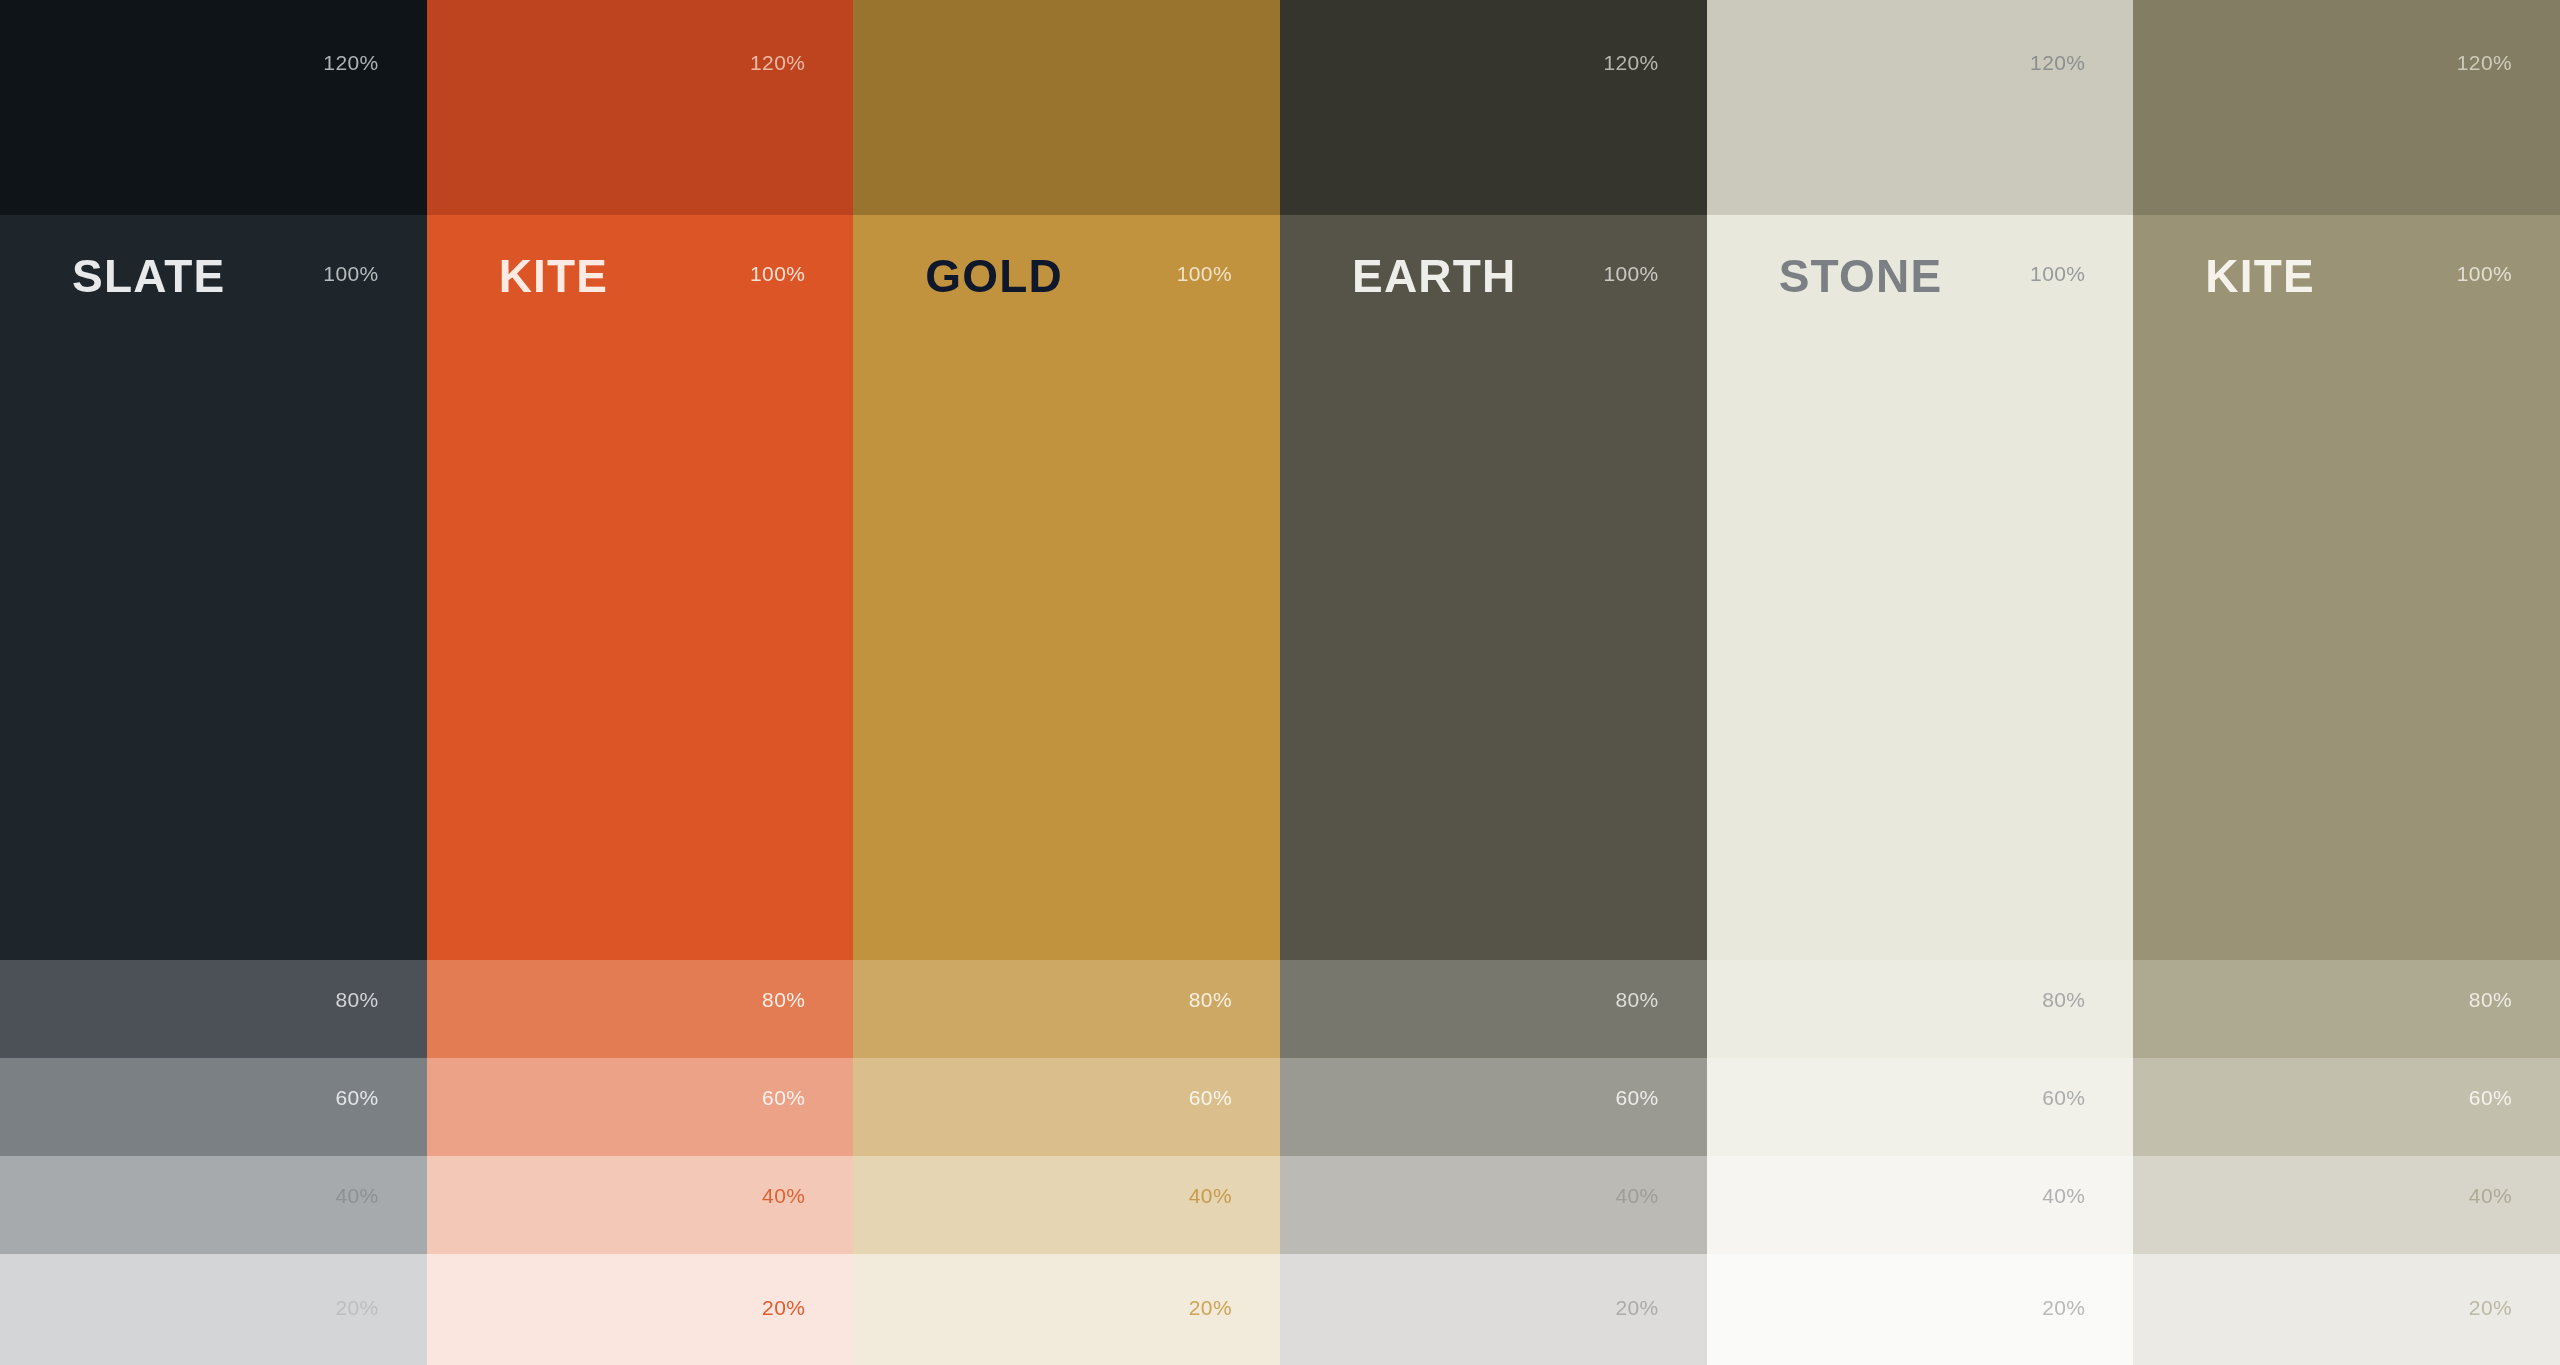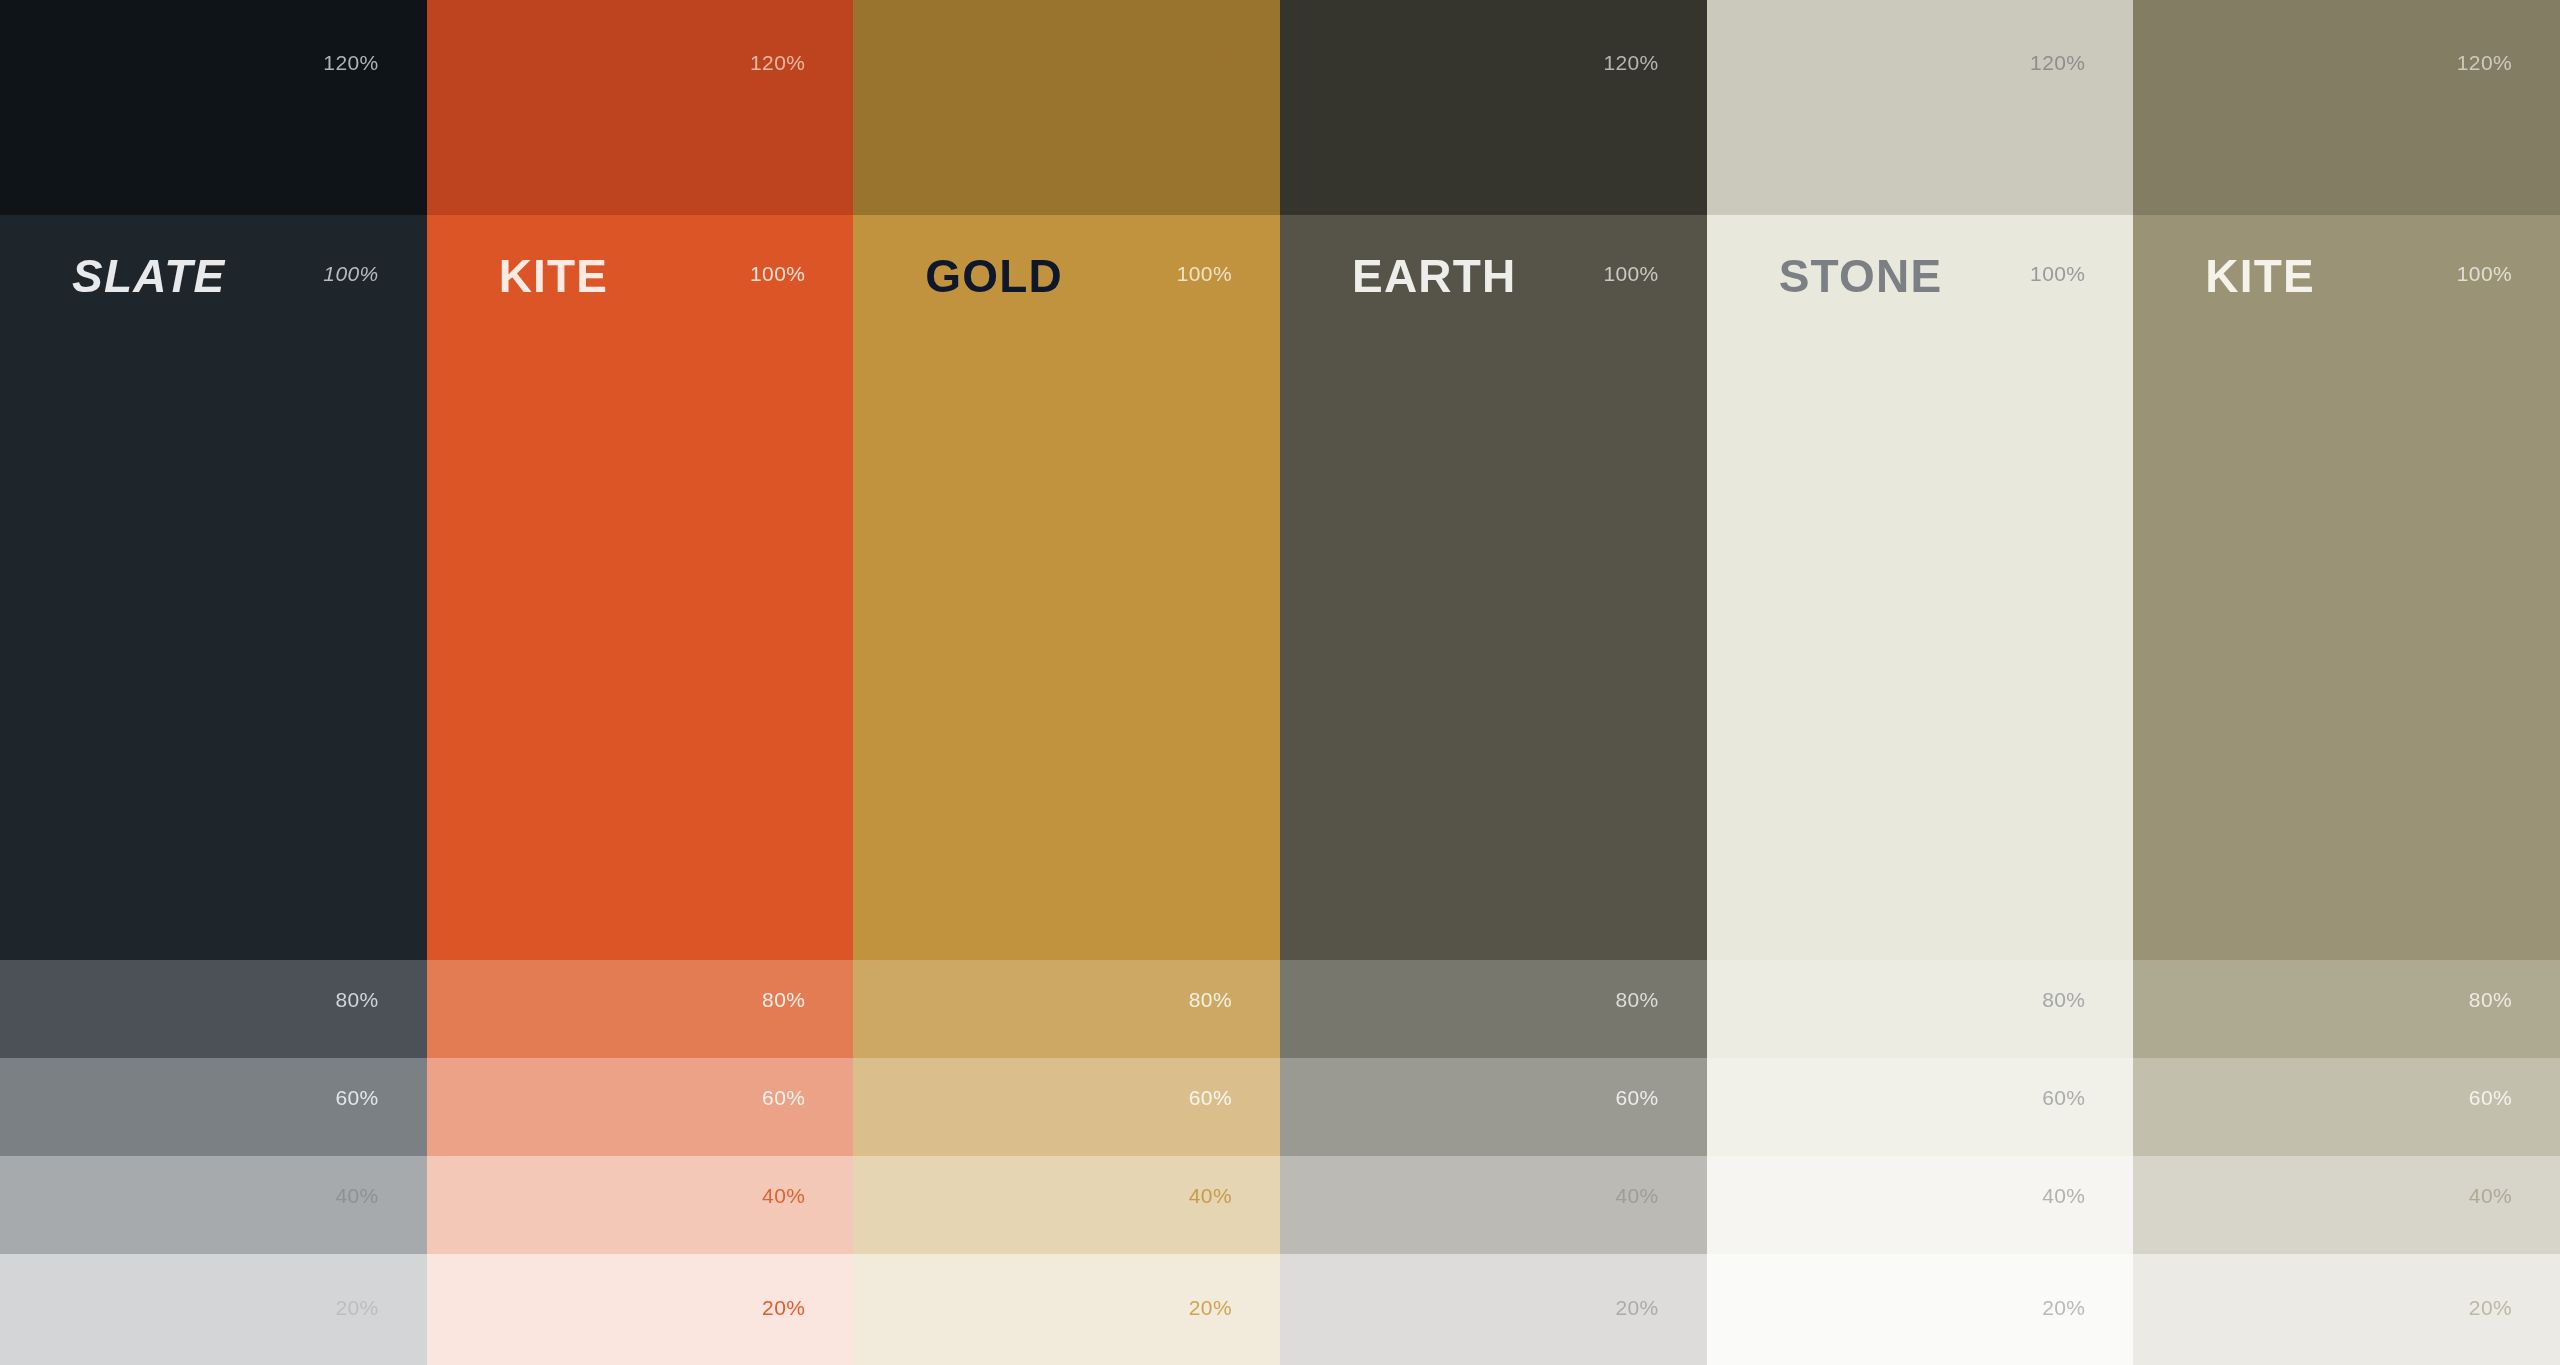--- a/index.html
+++ b/index.html
@@ -67,21 +67,21 @@
   }
 </style>
 </head>
 <body>
 
 <div id="palette">
     <div class="palette-column">
       <div class="swatch row-120" style="background-color: rgb(14, 20, 23);">
         <span class="pct-label" style="color: rgb(174, 179, 182);">120%</span>
       </div>
-      <div class="swatch row-100" style="background-color: rgb(31, 38, 43); font-style: italic;">
+      <div class="swatch row-100" style="background-color: rgb(31, 38, 43);">
         <span class="name-label" style="color: rgb(232, 233, 234);">SLATE</span>
         <span class="pct-label" style="color: rgb(183, 187, 190);">100%</span>
       </div>
       <div class="swatch row-80" style="background-color: rgb(75, 81, 87);">
         <span class="pct-label" style="color: rgb(210, 212, 214);">80%</span>
       </div>
       <div class="swatch row-60" style="background-color: rgb(123, 128, 132);">
         <span class="pct-label" style="color: rgb(228, 229, 230);">60%</span>
       </div>
       <div class="swatch row-40" style="background-color: rgb(167, 170, 173);">

